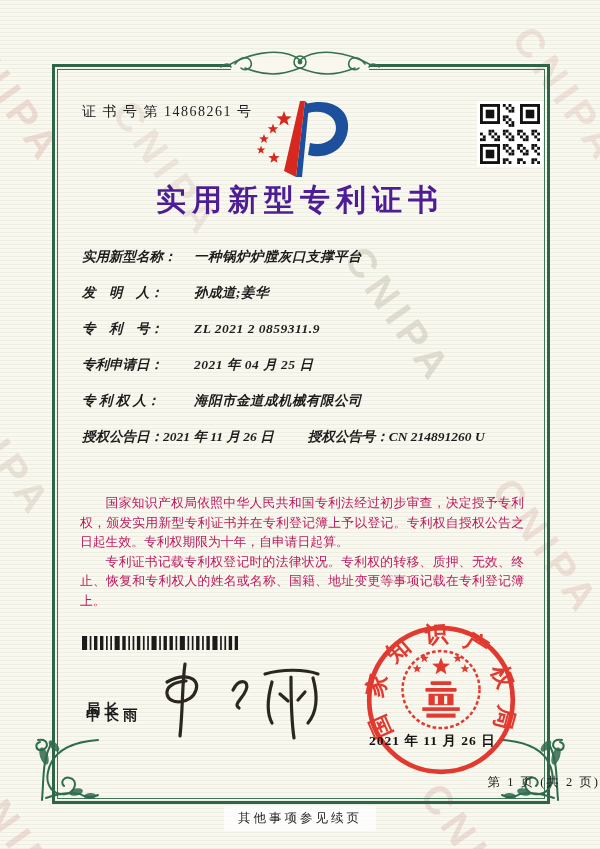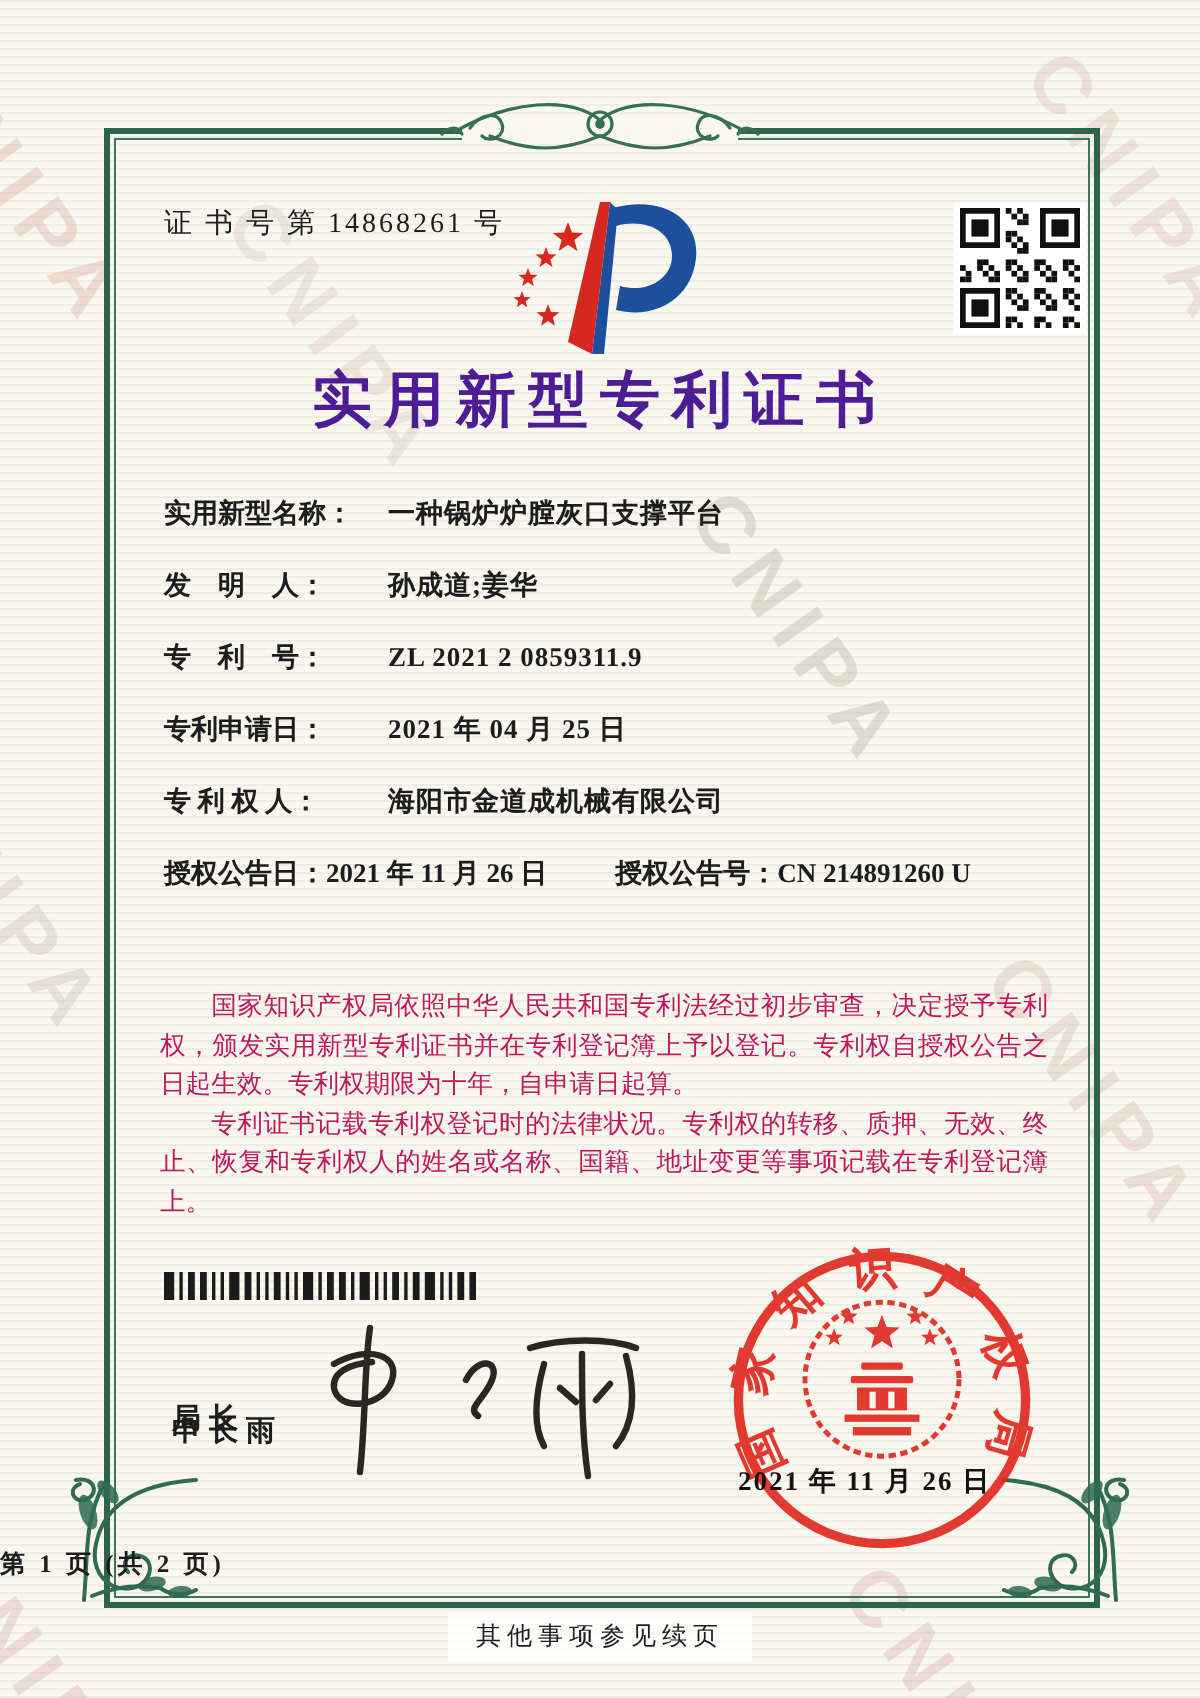--- a/index.html
+++ b/index.html
@@ -36,39 +36,39 @@
   .flourish-top{position:absolute;left:50%;top:45px;transform:translateX(-50%);}
   .corner-orn{position:absolute;top:734px;}
   .corner-orn.left{left:32px;}
   .corner-orn.right{left:498px;transform:scaleX(-1);}
 
   .cert-no{position:absolute;left:82px;top:103px;font-size:14px;letter-spacing:1.5px;}
   .logo{position:absolute;left:248px;top:97px;}
   .qr{position:absolute;left:477px;top:101px;width:66px;height:66px;background:#fff;padding:3px;box-sizing:border-box;}
   .title{position:absolute;left:0;right:0;top:180px;text-align:center;font-size:30px;font-weight:bold;letter-spacing:6px;color:#4c1d95;}
 
-  .fields{position:absolute;left:82px;top:247px;right:74px;font-size:13.5px;font-weight:bold;}
+  .fields{position:absolute;left:82px;top:247px;right:74px;font-size:13.5px;font-weight:bold;font-style:italic;}
   .frow{min-height:36px;display:flex;align-items:flex-start;line-height:20px;}
   .lbl{flex:0 0 112px;white-space:pre;}
   .val{flex:1;letter-spacing:0.5px;}
   .grant{display:flex;}
   .grant .pair2{margin-left:34px;}
 
   .paras{position:absolute;left:80px;top:494px;width:444px;font-size:12.8px;line-height:19.5px;text-align:justify;color:#be185d;}
   .paras p{margin:0;text-indent:2em;}
 
   .barcode{position:absolute;left:82px;top:636px;width:156px;height:14px;}
   .sig-title{position:absolute;left:86px;top:700px;font-size:14.5px;font-weight:bold;letter-spacing:4px;}
   .sig-name{position:absolute;left:86px;top:706px;font-size:14.5px;font-weight:bold;letter-spacing:4px;}
   .sig-script{position:absolute;left:155px;top:648px;}
 
   .seal{position:absolute;left:364px;top:623px;}
   .seal-date{position:absolute;left:369px;top:732px;font-size:13.5px;font-weight:bold;letter-spacing:1px;color:#15120f;z-index:5;}
 
-  .page-info{position:absolute;left:0;right:0;top:774px;text-align:left;font-size:12.5px;letter-spacing:2px;font-weight:bold;}
+  .page-info{position:absolute;left:0;right:0;top:774px;text-align:right;font-size:12.5px;letter-spacing:2px;}
   .note{
     position:absolute;left:50%;top:806px;transform:translateX(-50%);
     font-size:12.5px;letter-spacing:3px;white-space:nowrap;
     background:rgba(255,255,255,0.78);padding:4px 14px;border-radius:2px;
   }
 </style>
 </head>
 <body>
 
 <div class="page">

